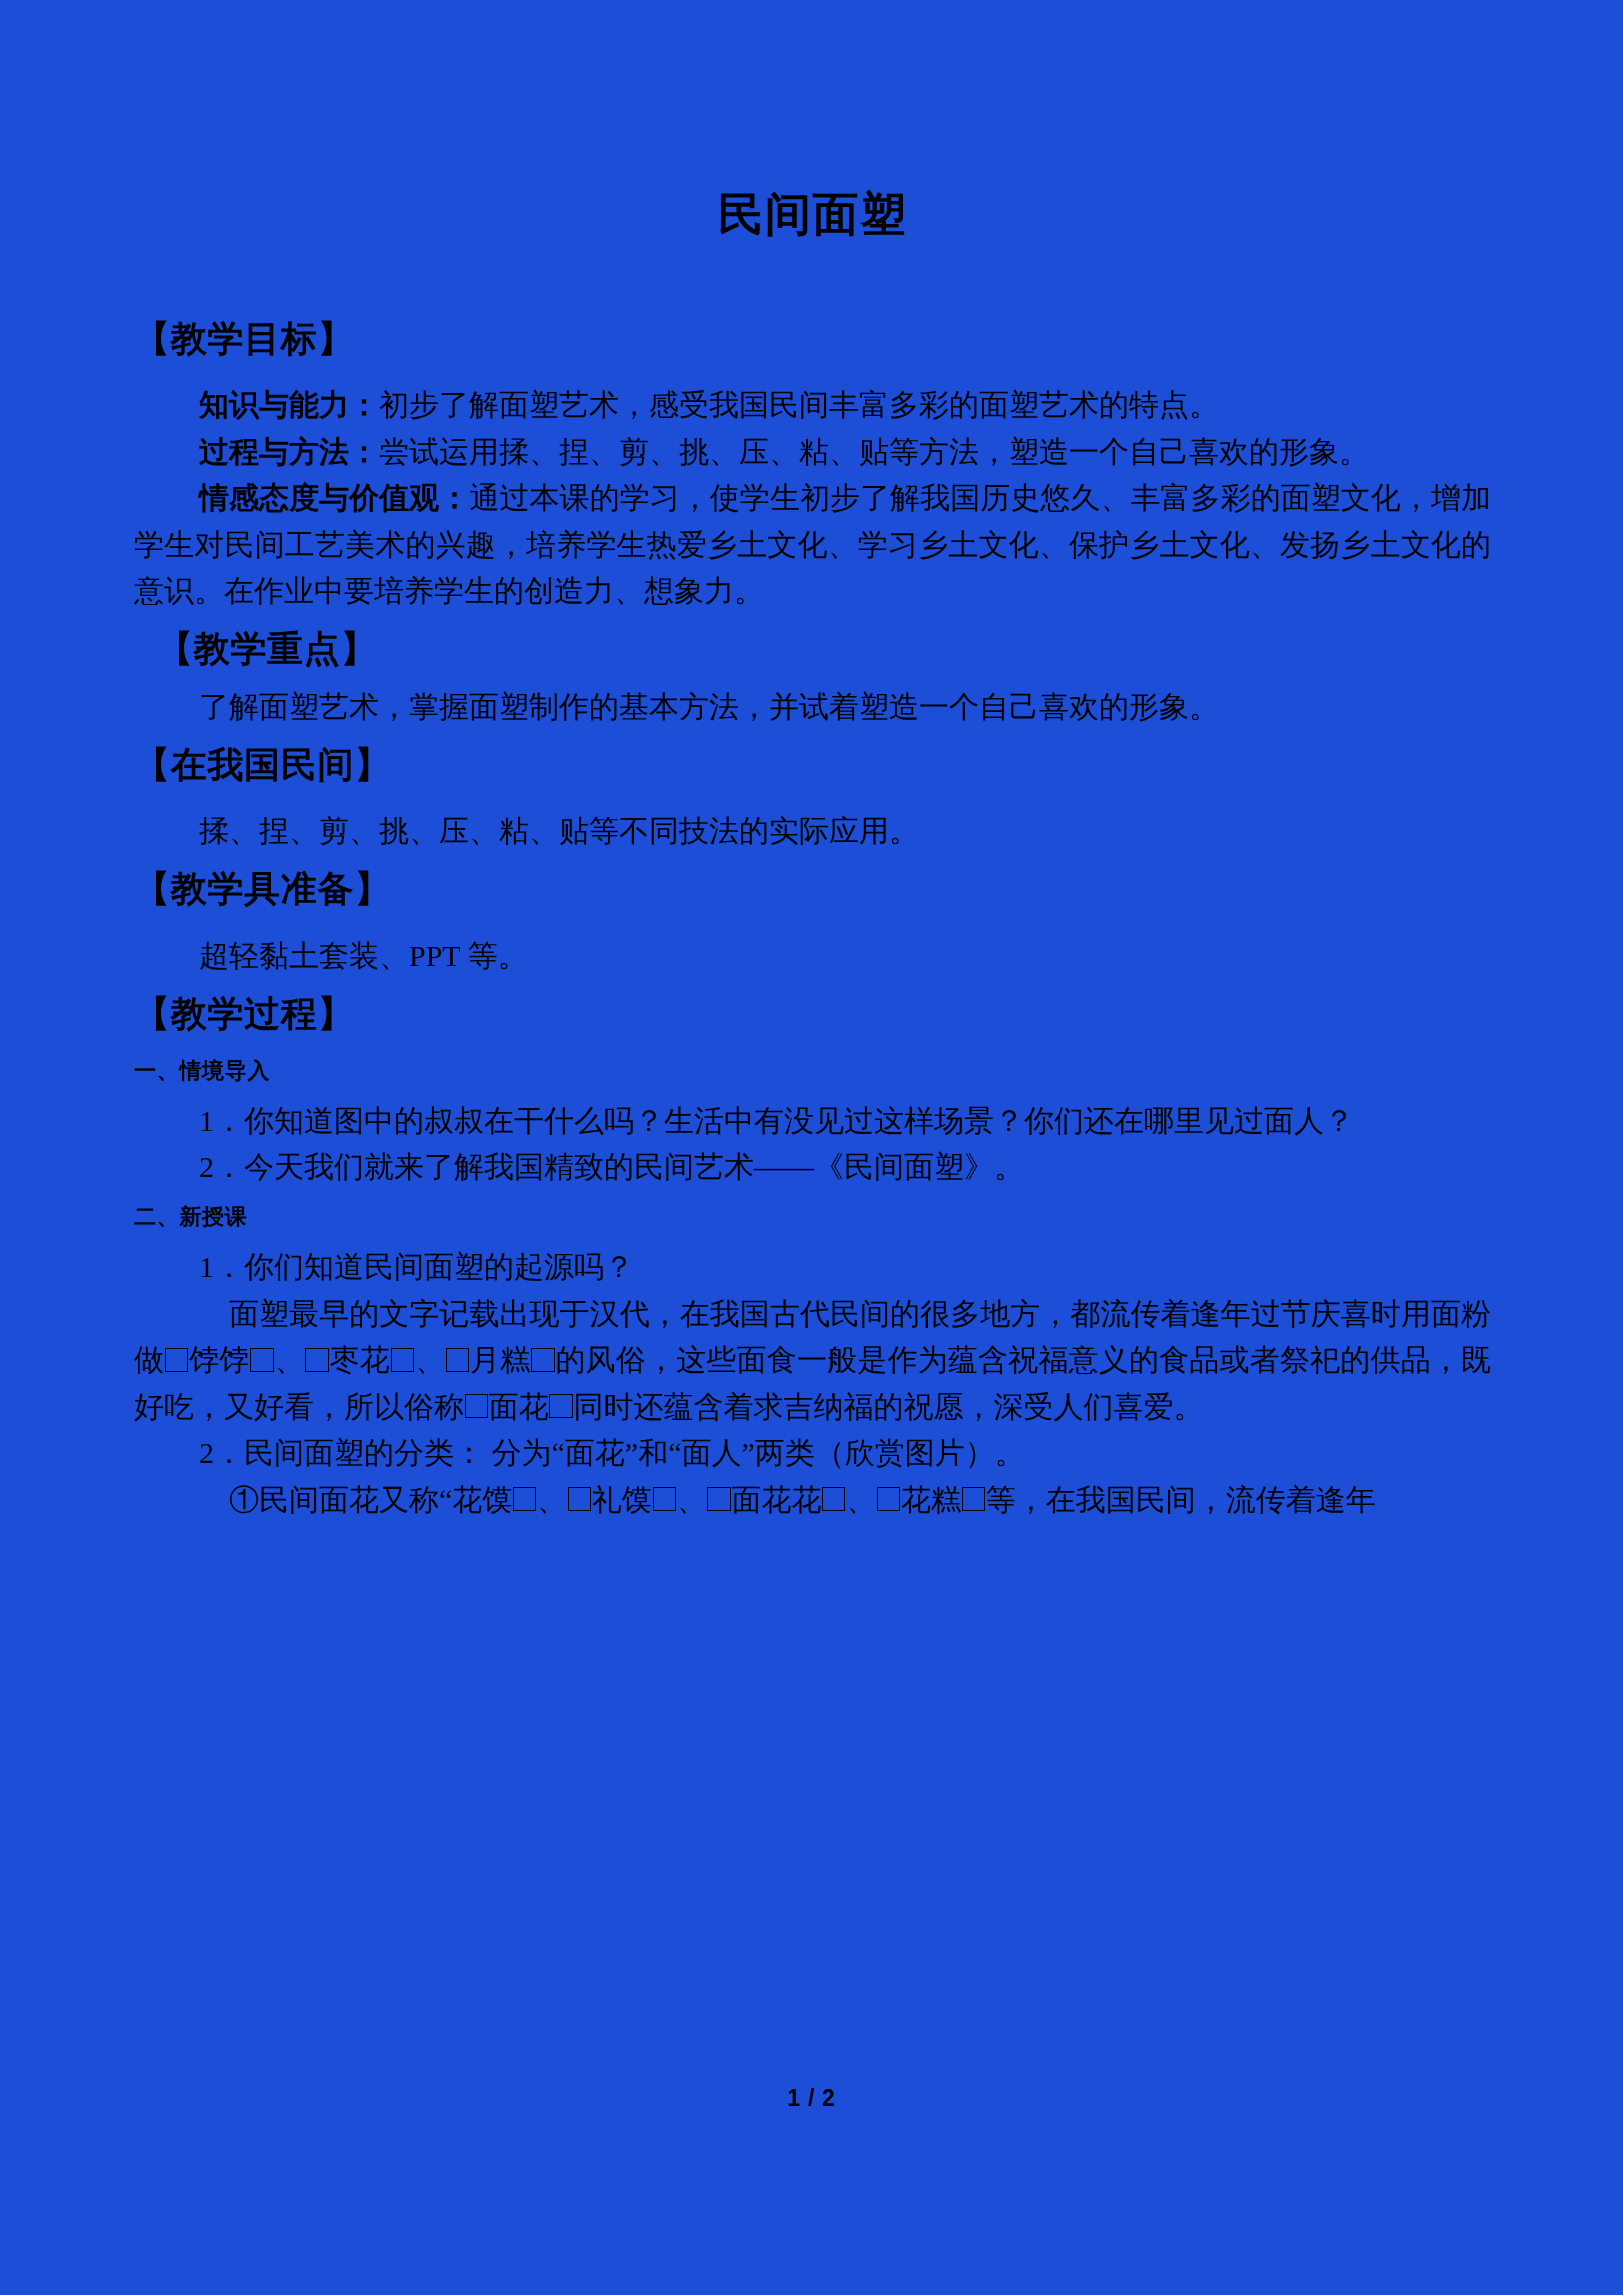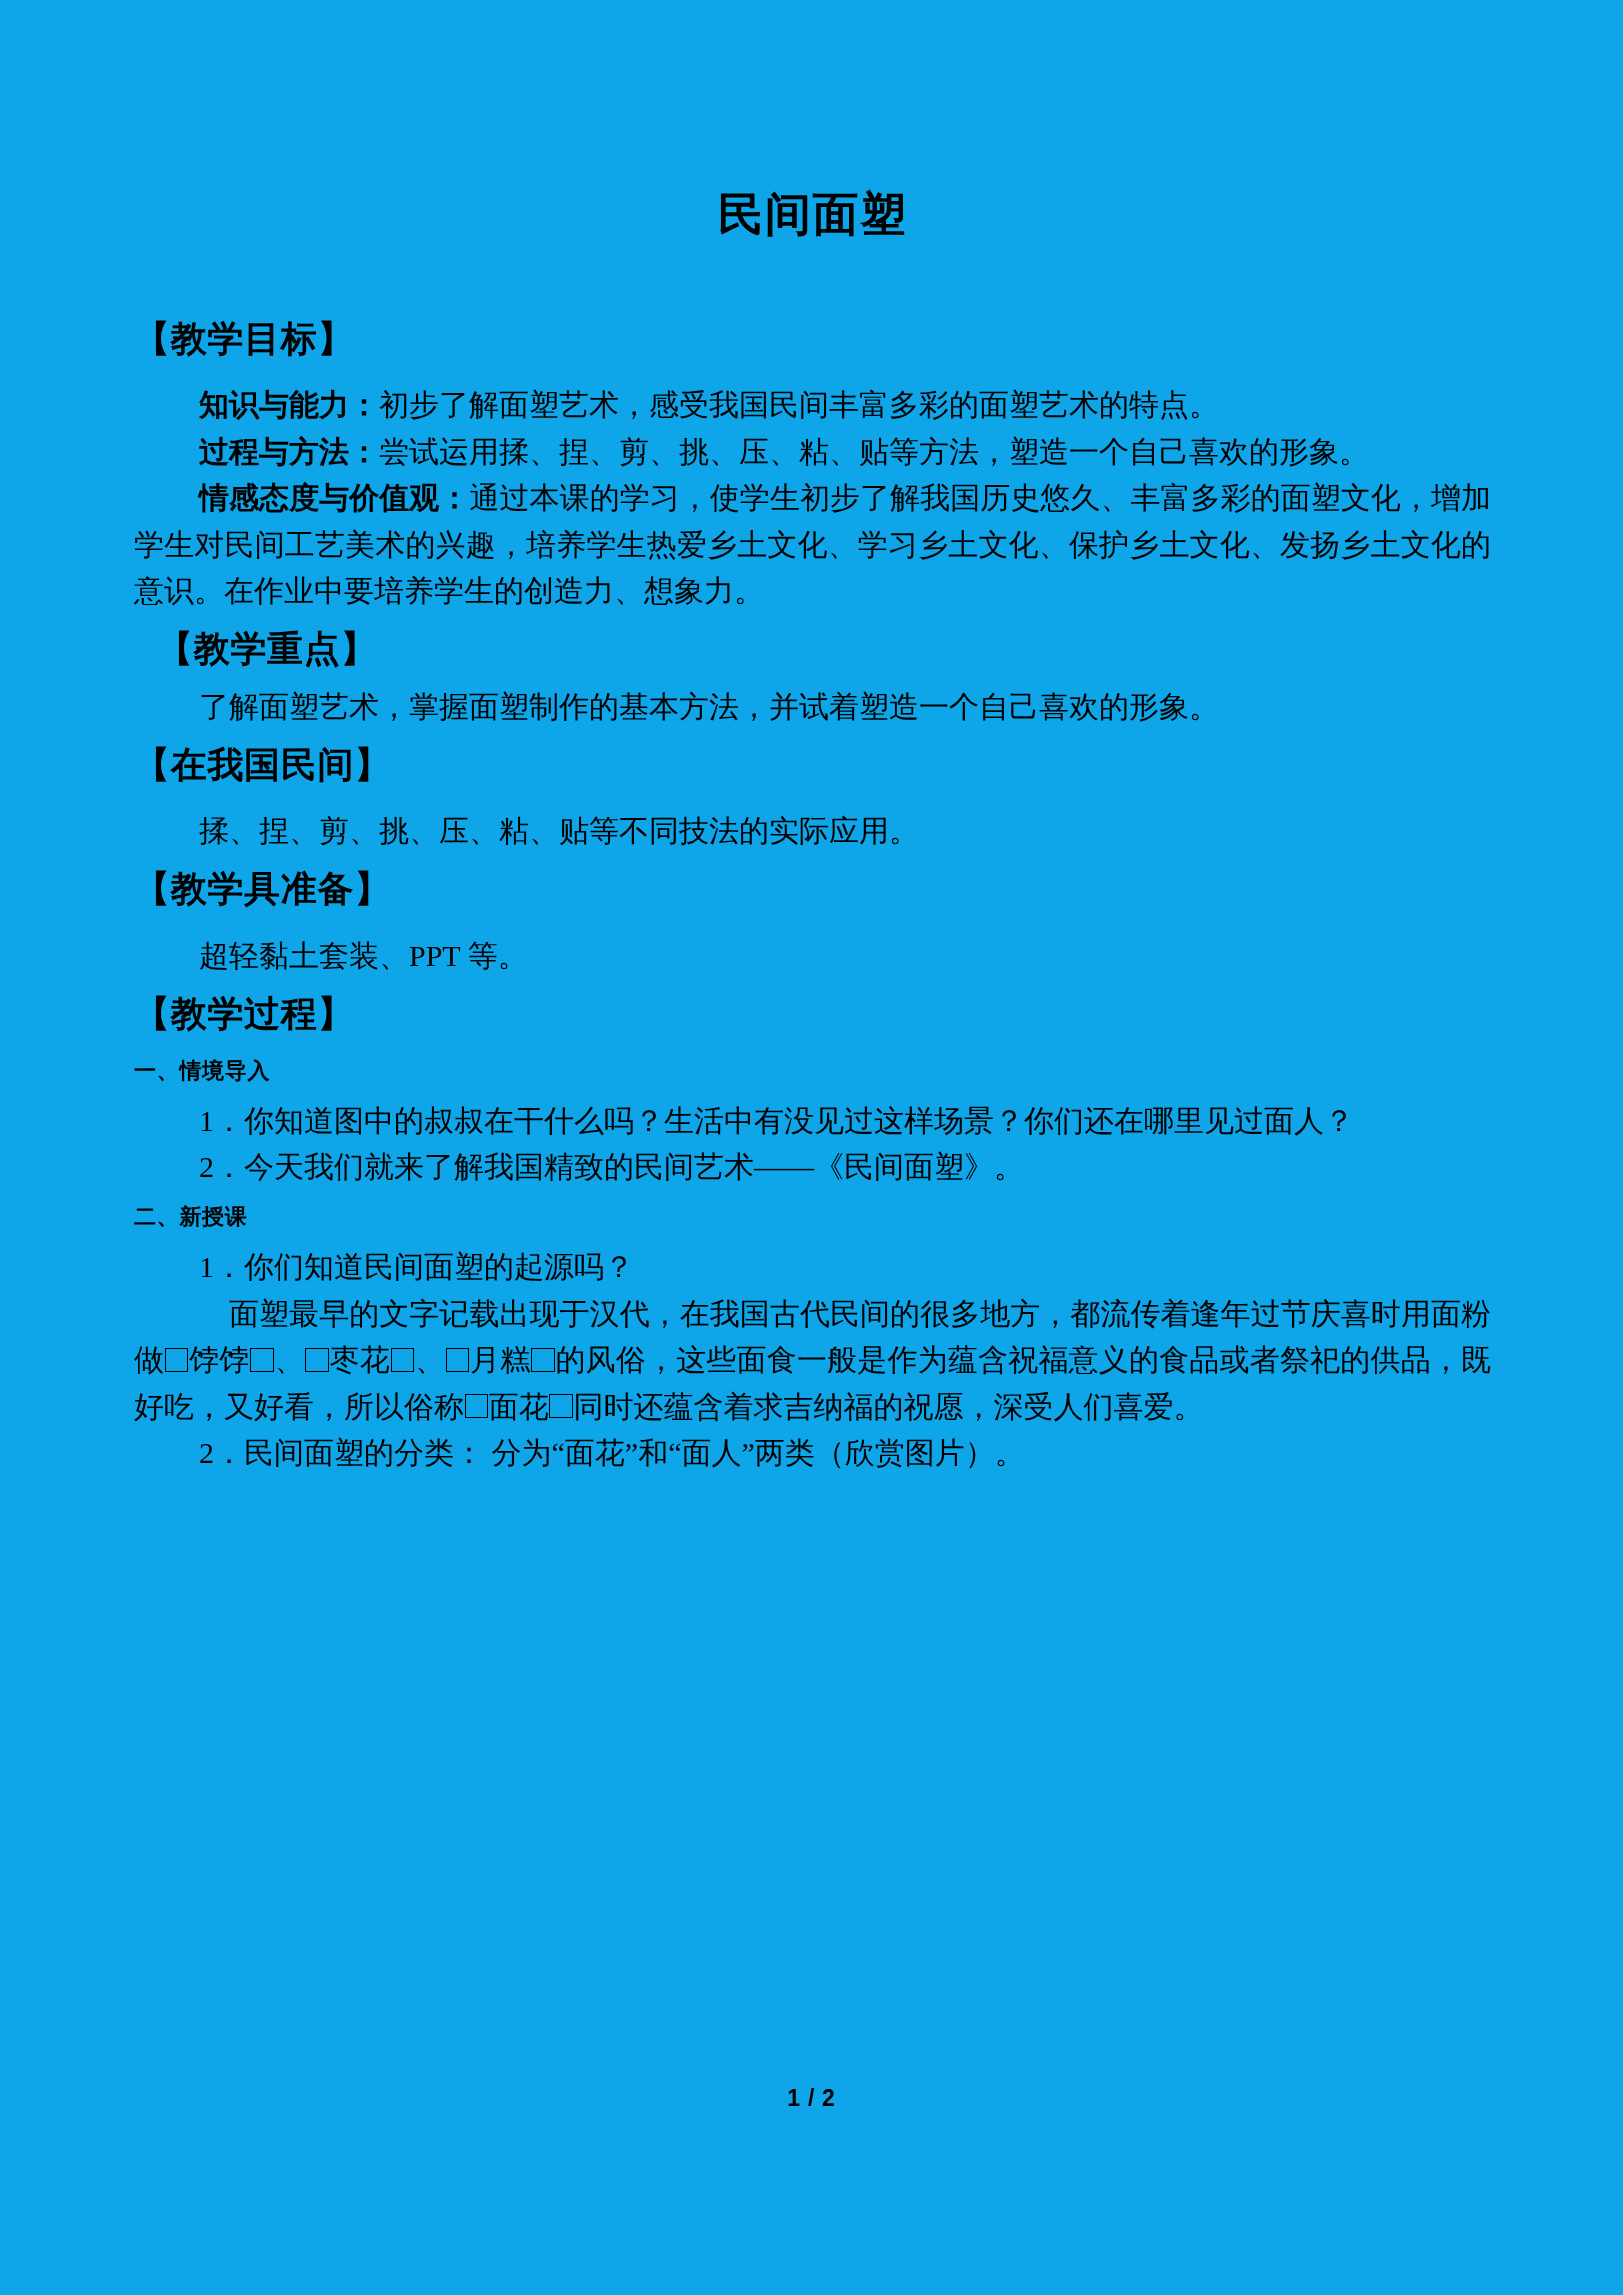--- a/index.html
+++ b/index.html
@@ -8,21 +8,21 @@
     background: #ffffff;
   }
   body {
     font-family: "Liberation Serif", "DejaVu Serif", serif;
     color: #000000;
   }
   .page {
     position: relative;
     width: 1623px;
     height: 2295px;
-    background: #0ea5e9;
+    background: #1d4ed8;
     box-sizing: border-box;
     padding: 10px;
     overflow: hidden;
   }
   .content {
     position: absolute;
     left: 134px;
     top: 0;
     width: 1357px;
   }
@@ -170,18 +170,21 @@
     <div class="sp-xs"></div>
 
     <p class="para ind2">1．你们知道民间面塑的起源吗？</p>
 
     <p class="para ind3">
       <span>面塑最早的文字记载出现于汉代，在我国古代民间的很多地方，都流传着逢年过节庆喜时用面粉做</span><span class="tofu"></span><span>饽饽</span><span class="tofu"></span><span>、</span><span class="tofu"></span><span>枣花</span><span class="tofu"></span><span>、</span><span class="tofu"></span><span>月糕</span><span class="tofu"></span><span>的风俗，这些面食一般是作为蕴含祝福意义的食品或者祭祀的供品，既好吃，又好看，所以俗称</span><span class="tofu"></span><span>面花</span><span class="tofu"></span><span>同时还蕴含着求吉纳福的祝愿，深受人们喜爱。</span>
     </p>
 
     <p class="para ind2">2．民间面塑的分类： 分为“面花”和“面人”两类（欣赏图片）。</p>
 
+    <p class="para ind3">
+      <span>①民间面花又称“花馍</span><span class="tofu"></span><span>、</span><span class="tofu"></span><span>礼馍</span><span class="tofu"></span><span>、</span><span class="tofu"></span><span>面花花</span><span class="tofu"></span><span>、</span><span class="tofu"></span><span>花糕</span><span class="tofu"></span><span>等，在我国民间，流传着逢年</span>
+    </p>
 
   </div>
 
   <div class="footer">1 / 2</div>
 </div>
 
 
 </body></html>

